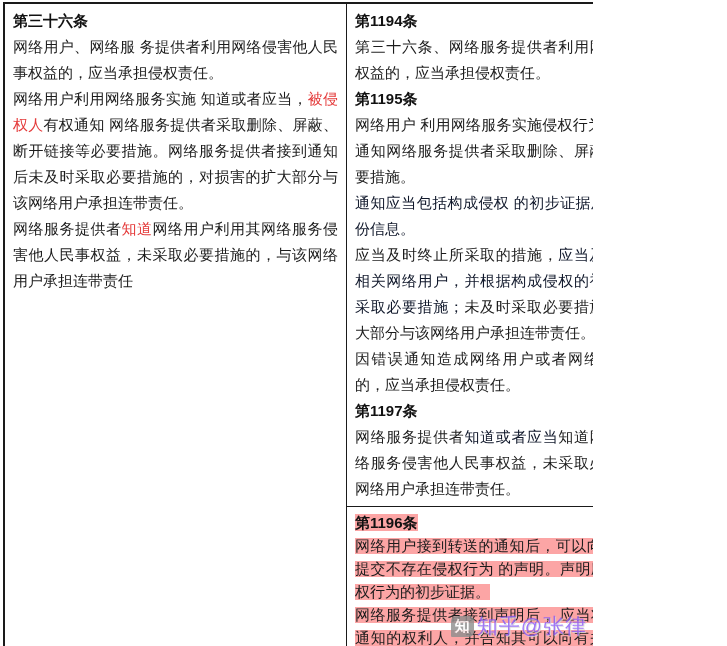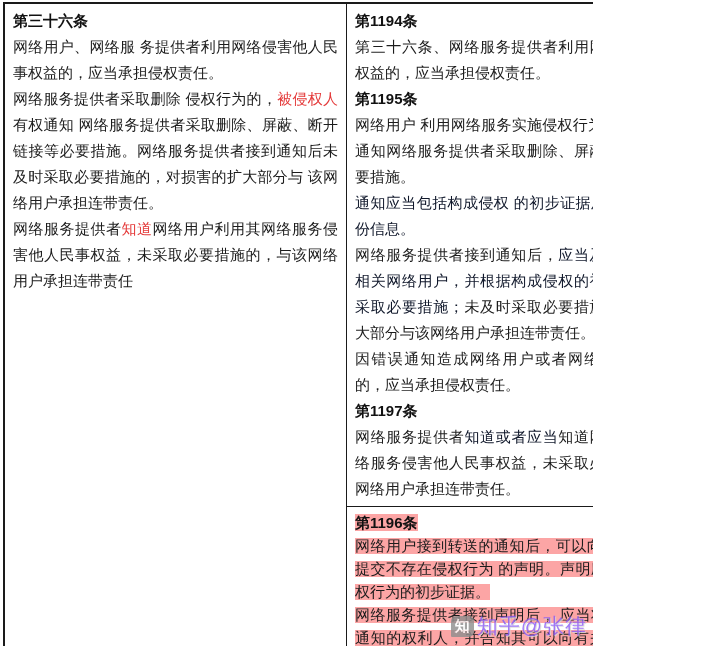--- a/index.html
+++ b/index.html
@@ -82,32 +82,32 @@
 <body>
 
 <div class="page">
   <table class="cmp">
     <tbody>
       <tr>
         <td class="col-left" rowspan="2">
           <h3 class="art-h">第三十六条</h3>
           <div>
               <p class="para"><span class="run-black">网络用户、网络服 务提供者利用网络侵害他人民事权益的，应当承担侵权责任。</span></p>
-              <p class="para"><span class="run-black">网络服务提供者采取删除 侵权行为的，</span><span class="run-red">被侵权人</span><span class="run-black">有权通知 网络服务提供者采取删除、屏蔽、断开链接等必要措施。网络服务提供者接到通知后未及时采取必要措施的，对损害的扩大部分与 该网络用户承担连带责任。</span></p>
+              <p class="para"><span class="run-black">网络用户利用网络服务实施 知道或者应当，</span><span class="run-red">被侵权人</span><span class="run-black">有权通知 网络服务提供者采取删除、屏蔽、断开链接等必要措施。网络服务提供者接到通知后未及时采取必要措施的，对损害的扩大部分与 该网络用户承担连带责任。</span></p>
               <p class="para"><span class="run-black">网络服务提供者</span><span class="run-red">知道</span><span class="run-black">网络用户利用其网络服务侵害他人民事权益，未采取必要措施的，与该网络用户承担连带责任</span></p>
             </div>
         </td>
         <td class="row-top">
           <div>
               <h3 class="art-h">第1194条</h3>
               <p class="para"><span class="run-black">第三十六条、网络服务提供者利用网络侵害他人民事权益的，应当承担侵权责任。</span></p>
               <h3 class="art-h">第1195条</h3>
               <p class="para"><span class="run-black">网络用户 利用网络服务实施侵权行为的， </span><span class="run-blue">权利人</span><span class="run-black">有权通知网络服务提供者采取删除、屏蔽、断开链接等必要措施。</span></p>
               <p class="para"><span class="run-blue">通知应当包括构成侵权 的初步证据及权利人的真实身份信息。</span></p>
-              <p class="para"><span class="run-black">网络服务提供者接到通知后，</span><span class="run-blue">应当及时将该通知转送相关网络用户，并根据构成侵权的初步证据和服务办采取必要措施；</span><span class="run-black">未及时采取必要措施的，对损雀的扩大部分与该网络用户承担连带责任。</span></p>
+              <p class="para"><span class="run-black">应当及时终止所采取的措施，</span><span class="run-blue">应当及时将该通知转送相关网络用户，并根据构成侵权的初步证据和服务办采取必要措施；</span><span class="run-black">未及时采取必要措施的，对损雀的扩大部分与该网络用户承担连带责任。</span></p>
               <p class="para"><span class="run-black">因错误通知造成网络用户或者网络服务提供者损害的，应当承担侵权责任。</span></p>
               <h3 class="art-h">第1197条</h3>
               <p class="para"><span class="run-black">网络服务提供者</span><span class="run-blue">知道或者应当</span><span class="run-black">知道网络用户利用其网络服务侵害他人民事权益，未采取必要措施的，与该网络用户承担连带责任。</span></p>
             </div>
         </td>
       </tr>
       <tr>
         <td class="gray-cell">
           <h3 class="art-h"><span class="hl">第1196条</span></h3>
           <div>

